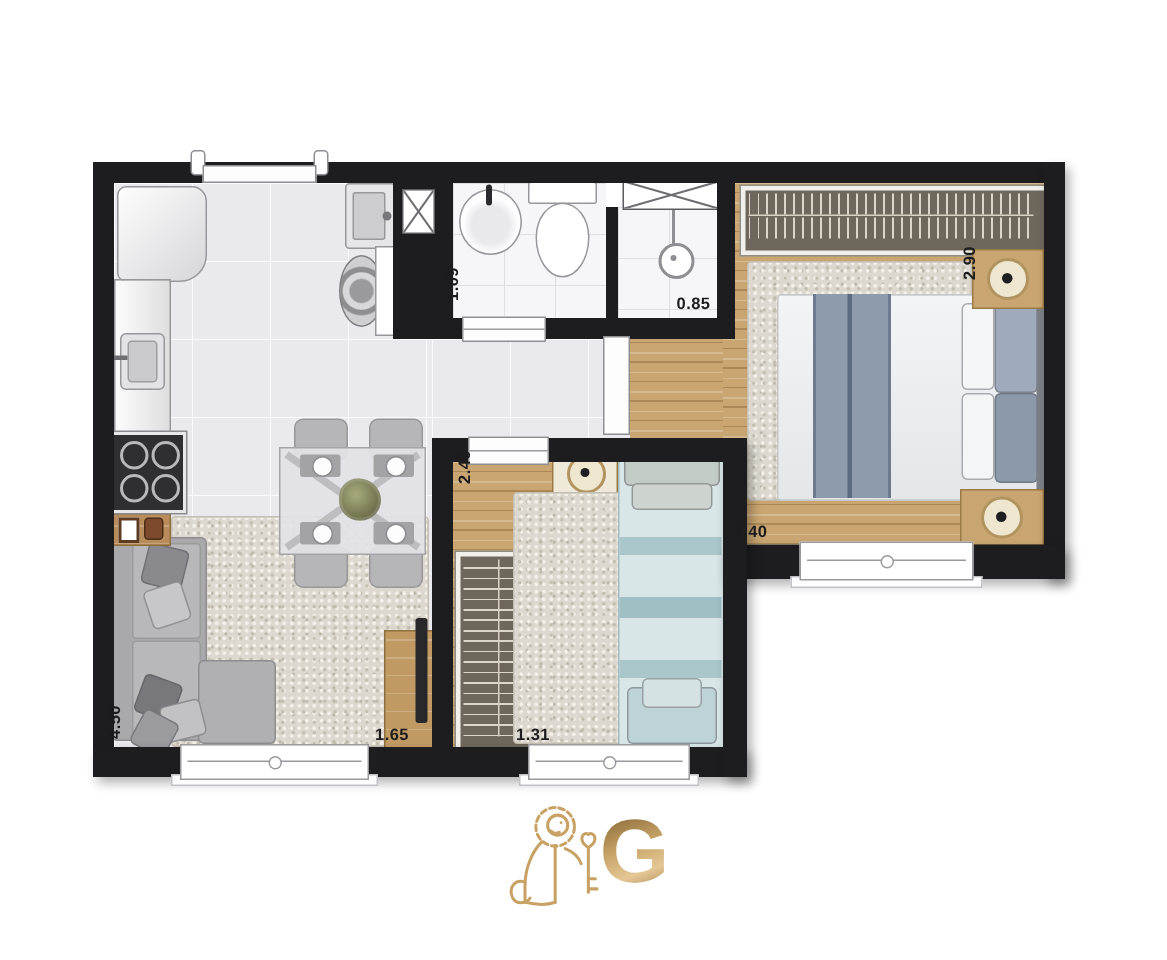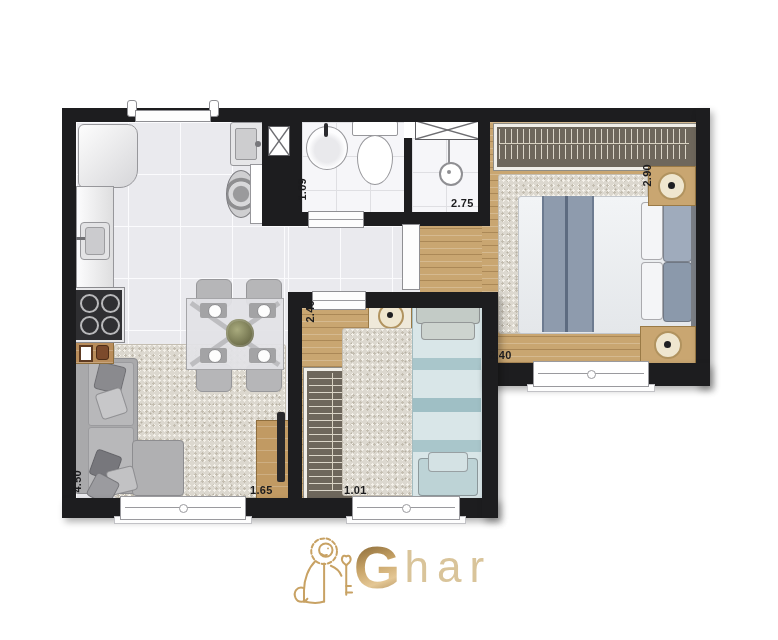--- a/index.html
+++ b/index.html
@@ -234,25 +234,25 @@
     <div class="wline" style="left:4px;top:10px;width:98px;height:1px;"></div>
     <div class="abs" style="left:49px;top:7px;width:7px;height:7px;border:1px solid #9a9a9e;background:#fff;border-radius:50%;"></div>
   </div>
   <div class="sill" style="left:527px;top:384px;width:126px;height:6px;"></div>
   <div class="window" style="left:533px;top:361px;width:114px;height:24px;">
     <div class="wline" style="left:4px;top:11px;width:106px;height:1px;"></div>
     <div class="abs" style="left:53px;top:8px;width:7px;height:7px;border:1px solid #9a9a9e;background:#fff;border-radius:50%;"></div>
   </div>
 
   <div class="dim dimv" style="left:296px;top:178px;">1.09</div>
-  <div class="dim" style="left:451px;top:197px;">2.75</div>
+  <div class="dim" style="left:451px;top:197px;">0.85</div>
   <div class="dim dimv" style="left:641px;top:164px;">2.90</div>
   <div class="dim" style="left:489px;top:349px;">2.40</div>
   <div class="dim dimv" style="left:304px;top:300px;">2.40</div>
-  <div class="dim" style="left:344px;top:484px;">1.01</div>
+  <div class="dim" style="left:344px;top:484px;">1.31</div>
   <div class="dim dimv" style="left:71px;top:470px;">4.50</div>
   <div class="dim" style="left:250px;top:484px;">1.65</div>
 
   <div id="logo">
     <svg width="74" height="76" viewBox="0 0 64 68" fill="none" stroke="#c8a264" stroke-width="1.8" stroke-linecap="round" stroke-linejoin="round">
 
       <circle cx="33" cy="19" r="11.5" stroke-dasharray="3.4 2.2"></circle>
 
       <circle cx="34.5" cy="18" r="6"></circle>
       <circle cx="36.5" cy="16.5" r="0.8" fill="#c8a264" stroke="none"></circle>
@@ -263,16 +263,15 @@
       <path d="M33,30 L33,64"></path>
       <path d="M15,64 Q26,66.5 33,64"></path>
 
       <path d="M39,32 C44,34 47,37 48.5,41"></path>
 
       <path d="M50,29 C47.5,25.5 50,21.5 52.8,23.6 C55.6,21.5 58.2,25.5 55.6,29 L52.8,31.5 Z"></path>
       <path d="M52.8,31.5 L52.8,58"></path>
       <path d="M52.8,50 L57,50 M52.8,56 L58,56"></path>
     </svg>
     <span class="brand-g">G</span>
-      <span class="brand-rest">har</span>
   </div>
 
 </div>
 
 </body></html>

